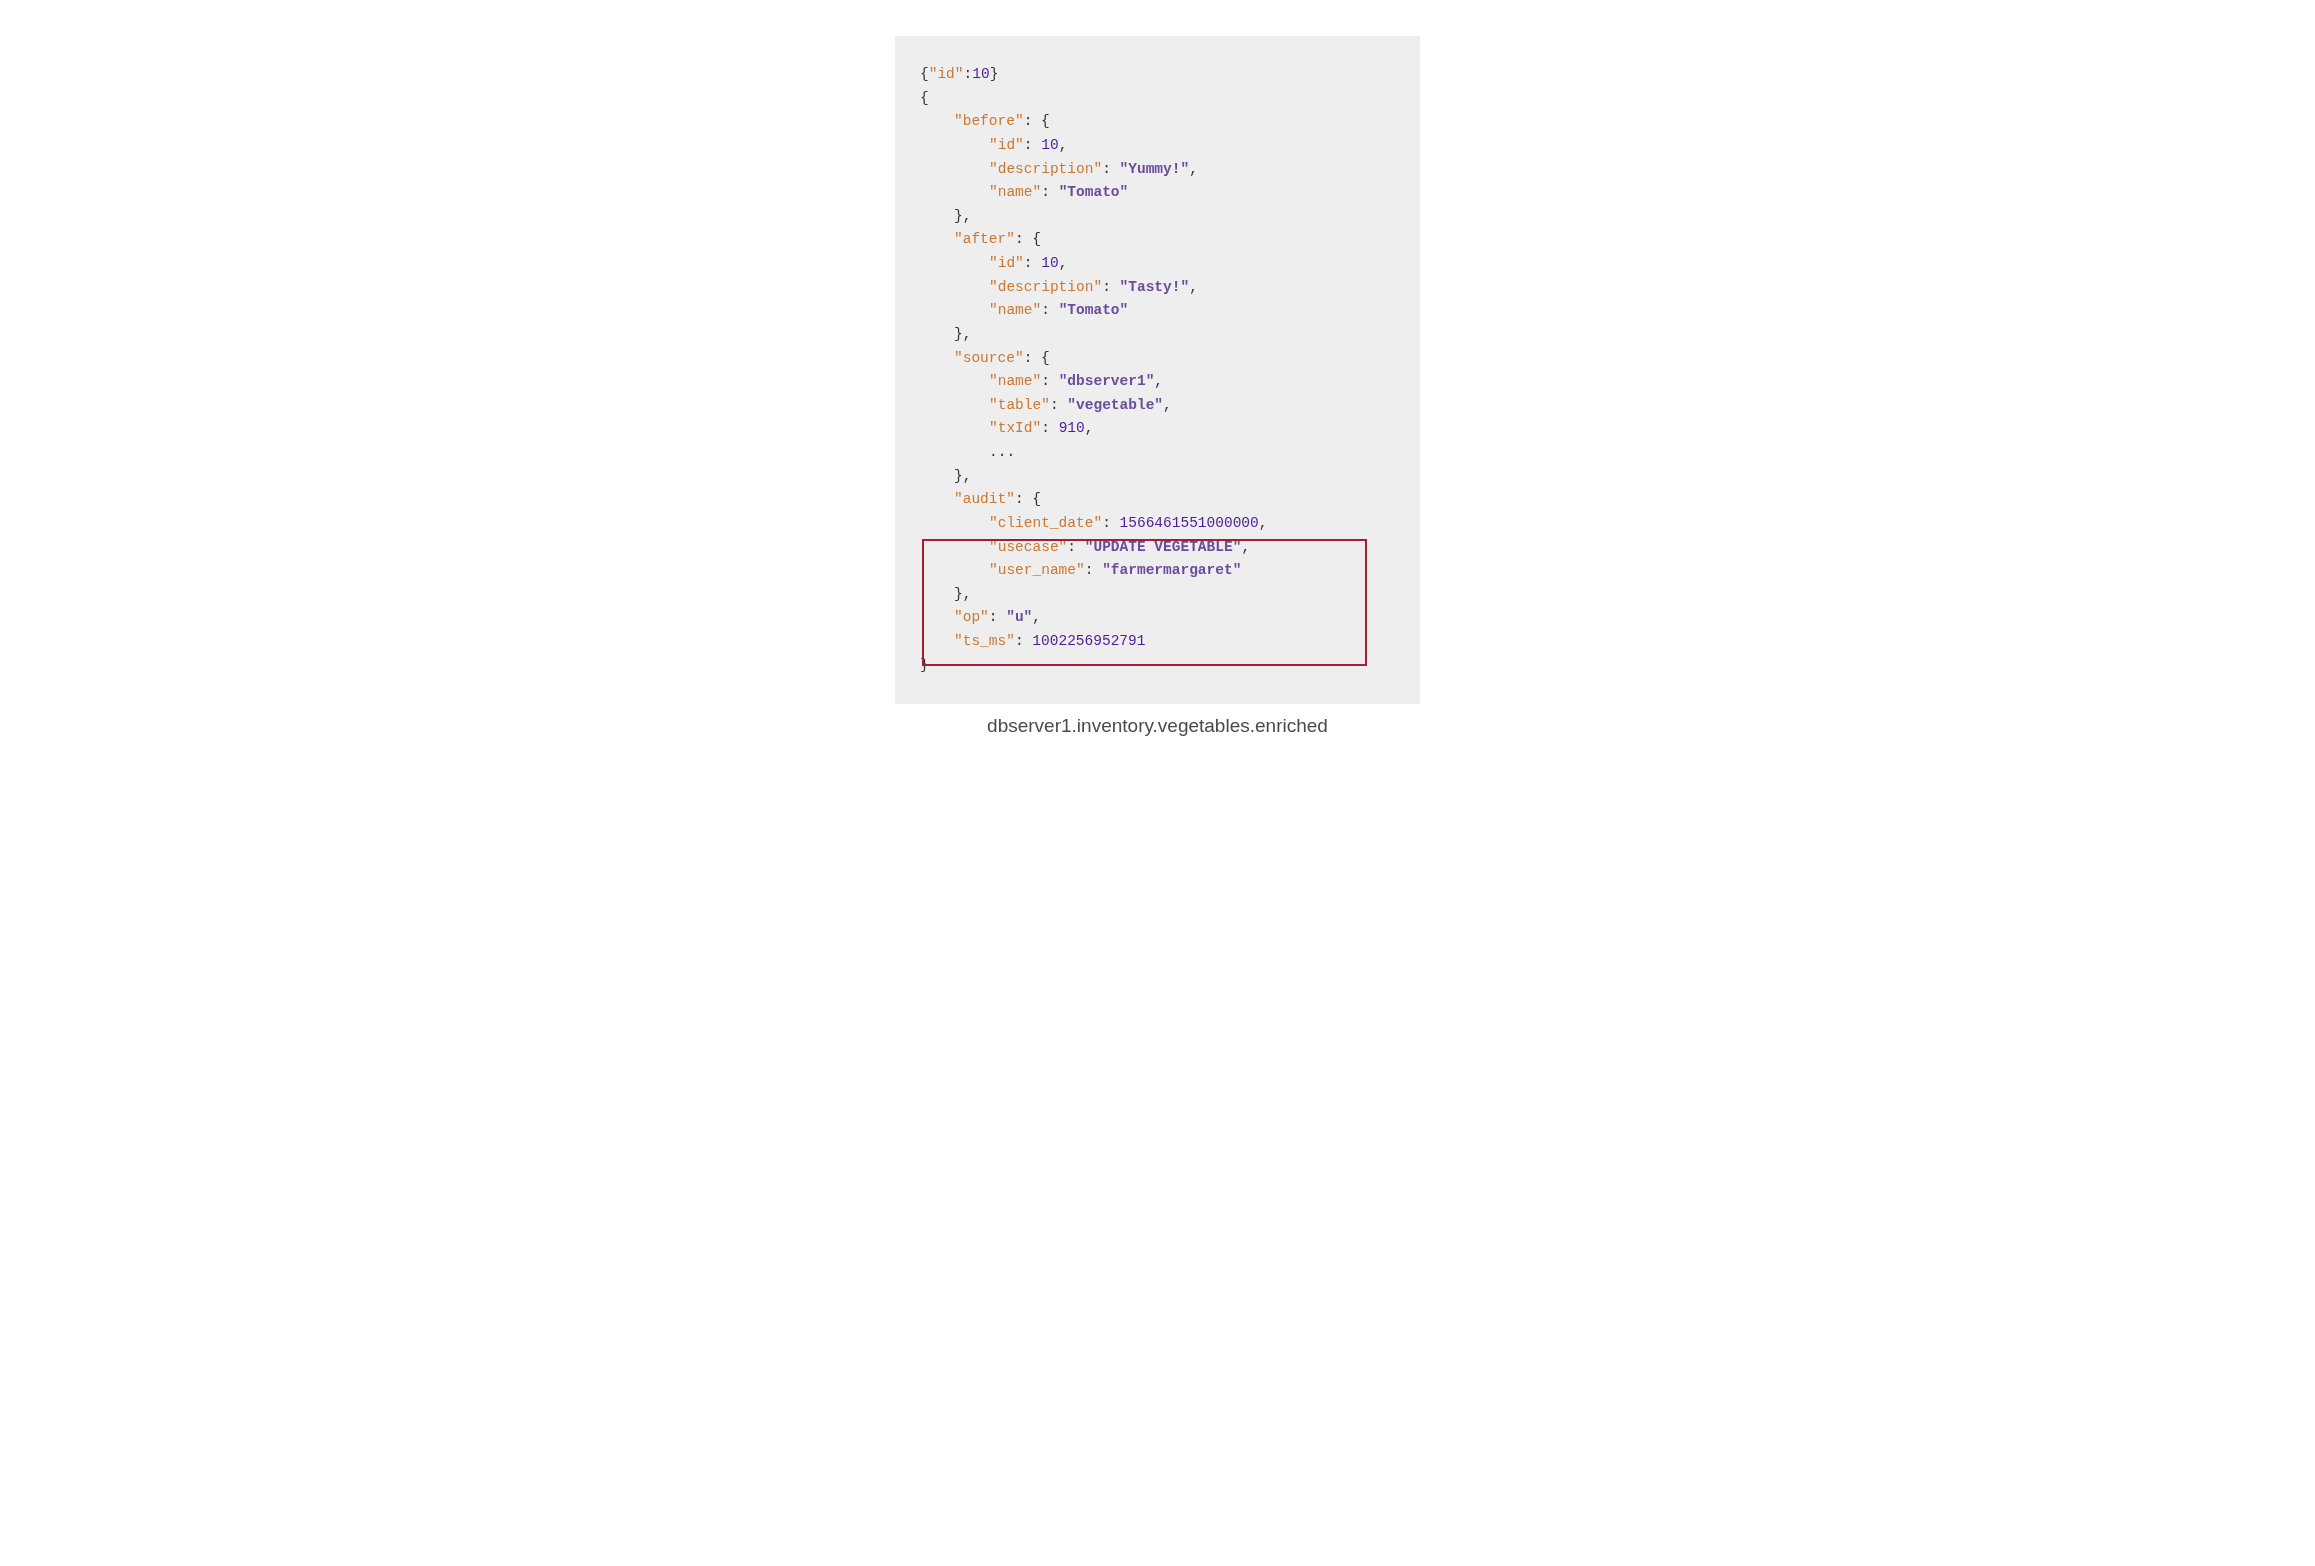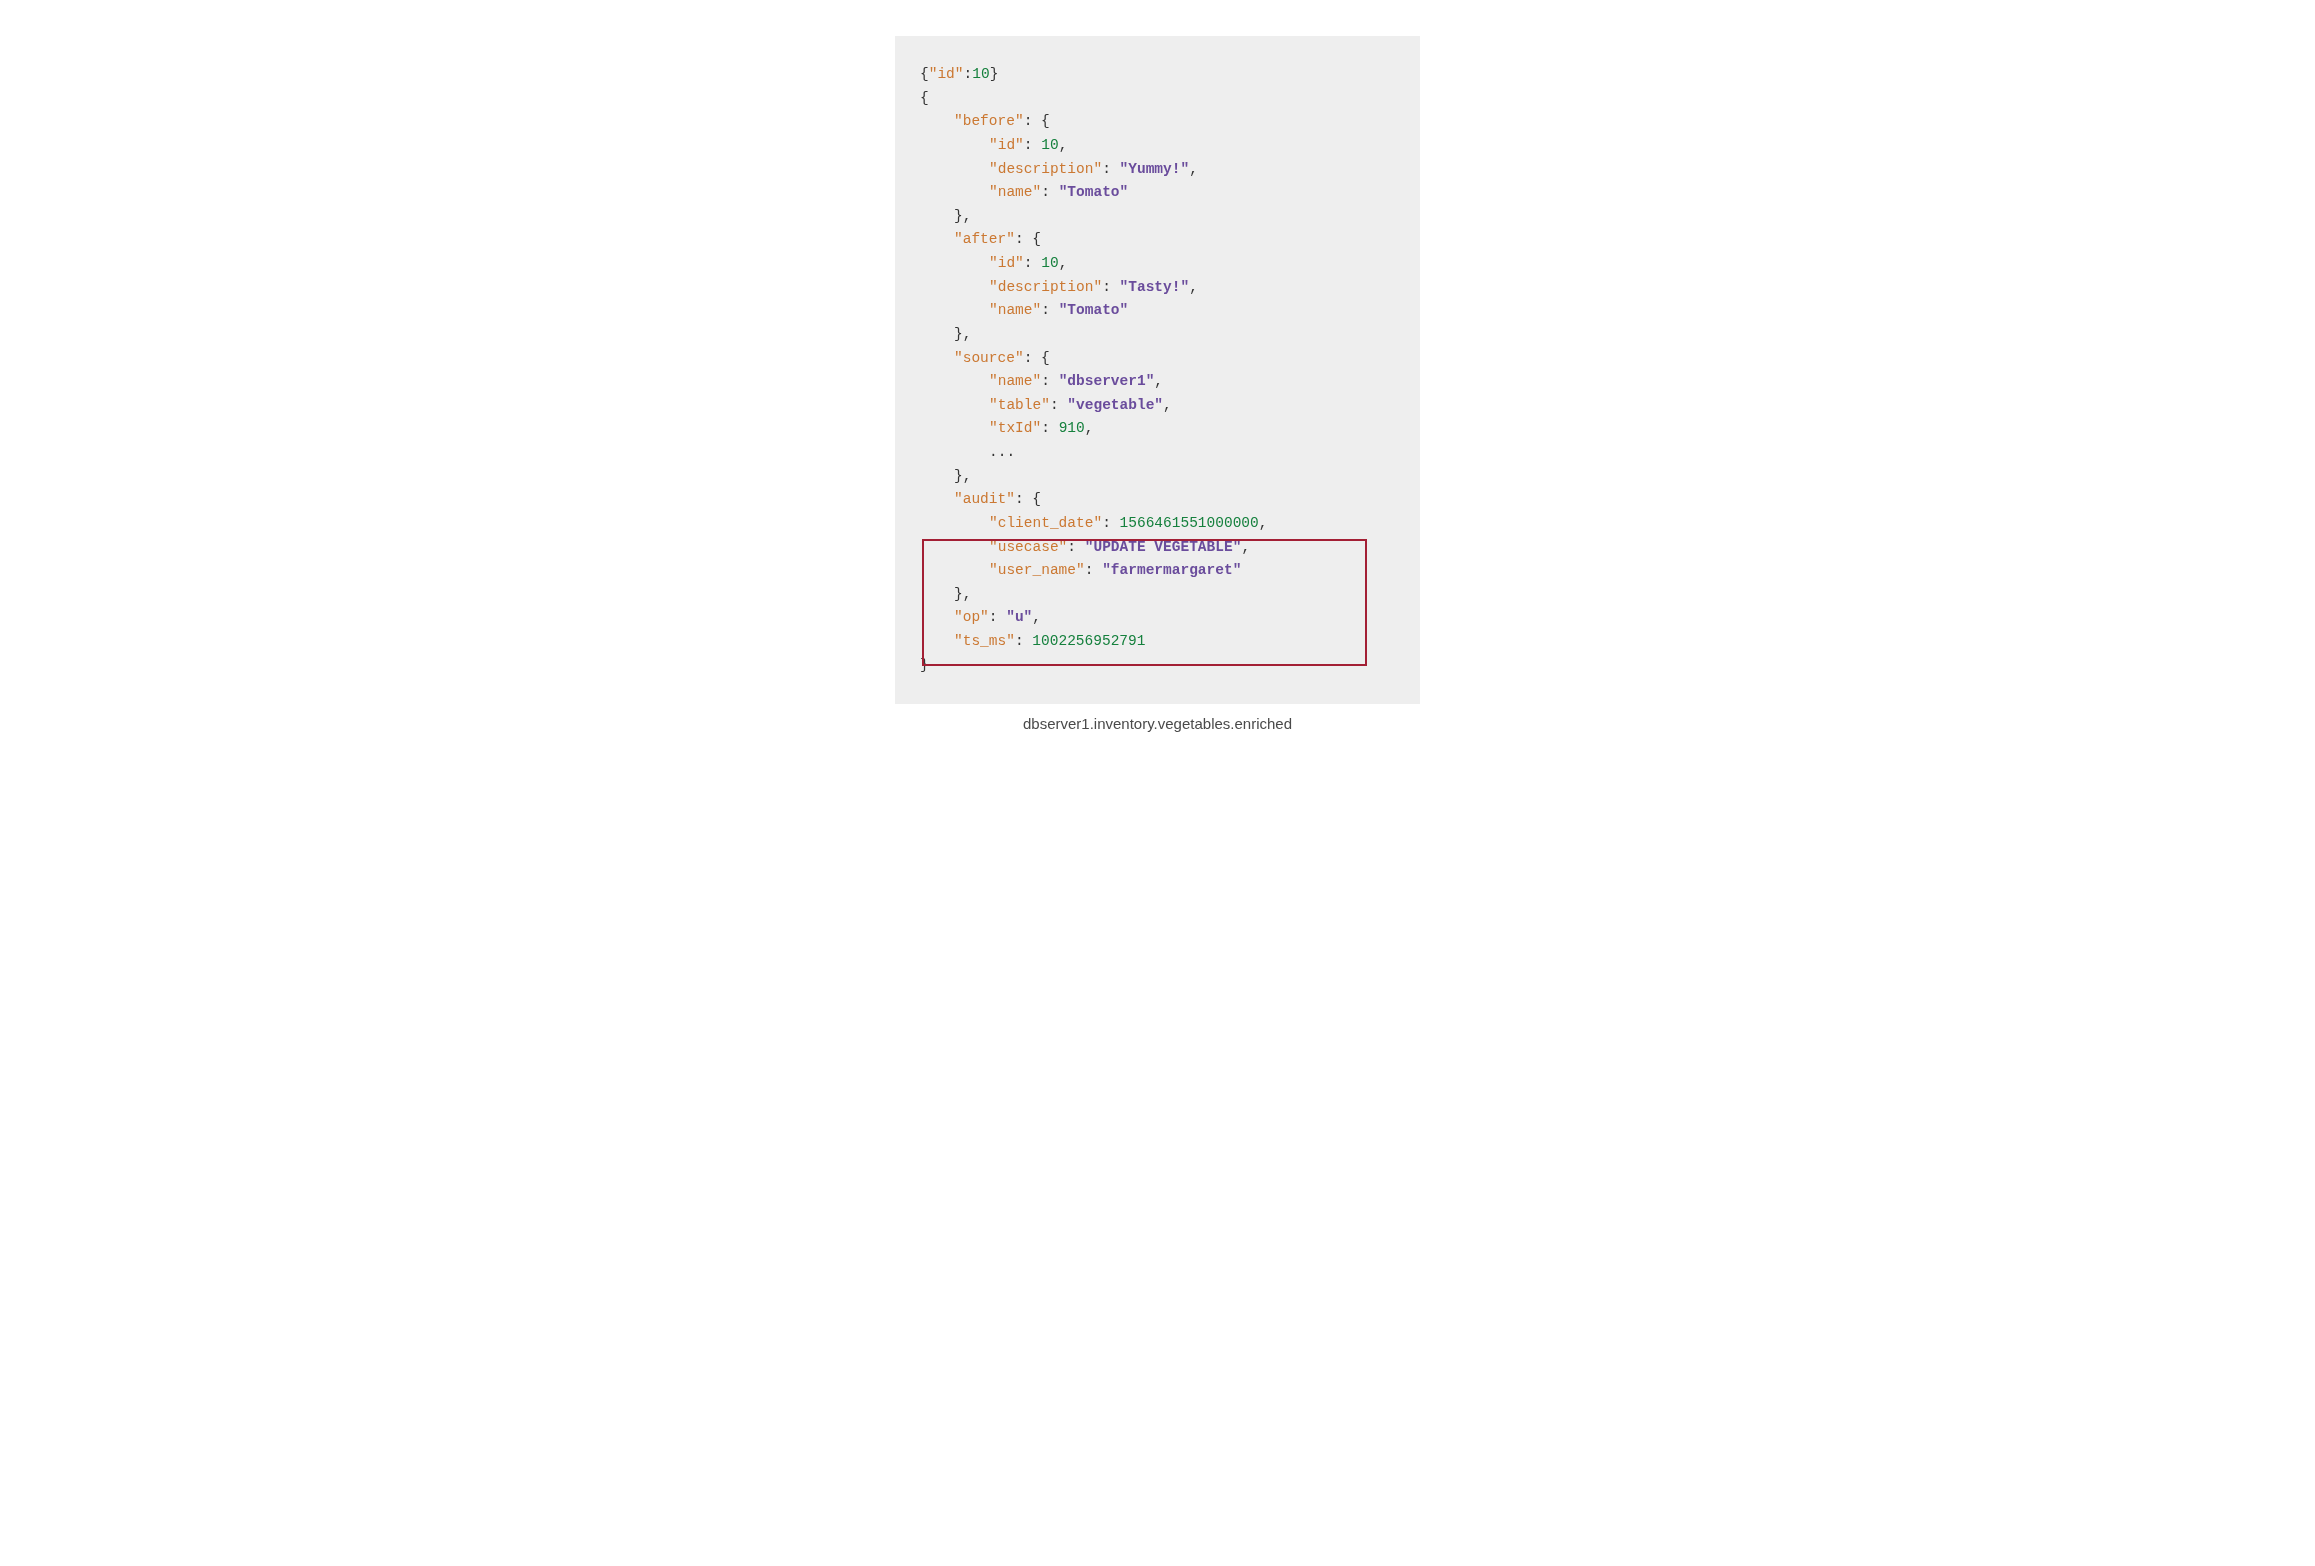--- a/index.html
+++ b/index.html
@@ -33,42 +33,42 @@
     
     .punct {
       color: #333333;
     }
     
     .key {
       color: #cb7832;
     }
     
     .number {
-      color: #15803d;
+      color: #4c1d95;
     }
     
     .string {
       color: #6a4c9c;
       font-weight: bold;
     }
     
     .colon {
       color: #333333;
     }
     
     .highlight-box {
       position: absolute;
       border: 2.7px solid #a31f34;
       pointer-events: none;
     }
     
     .caption {
       margin-top: 11px;
       font-family: -apple-system, BlinkMacSystemFont, 'Segoe UI', Helvetica, Arial, sans-serif;
-      font-size: 15px;
+      font-size: 19px;
       color: #4a4a4a;
       text-align: center;
       width: 525px;
     }
     
     .indent-1 { padding-left: 34px; }
     .indent-2 { padding-left: 69px; }
   </style>
 </head>
 <body>

